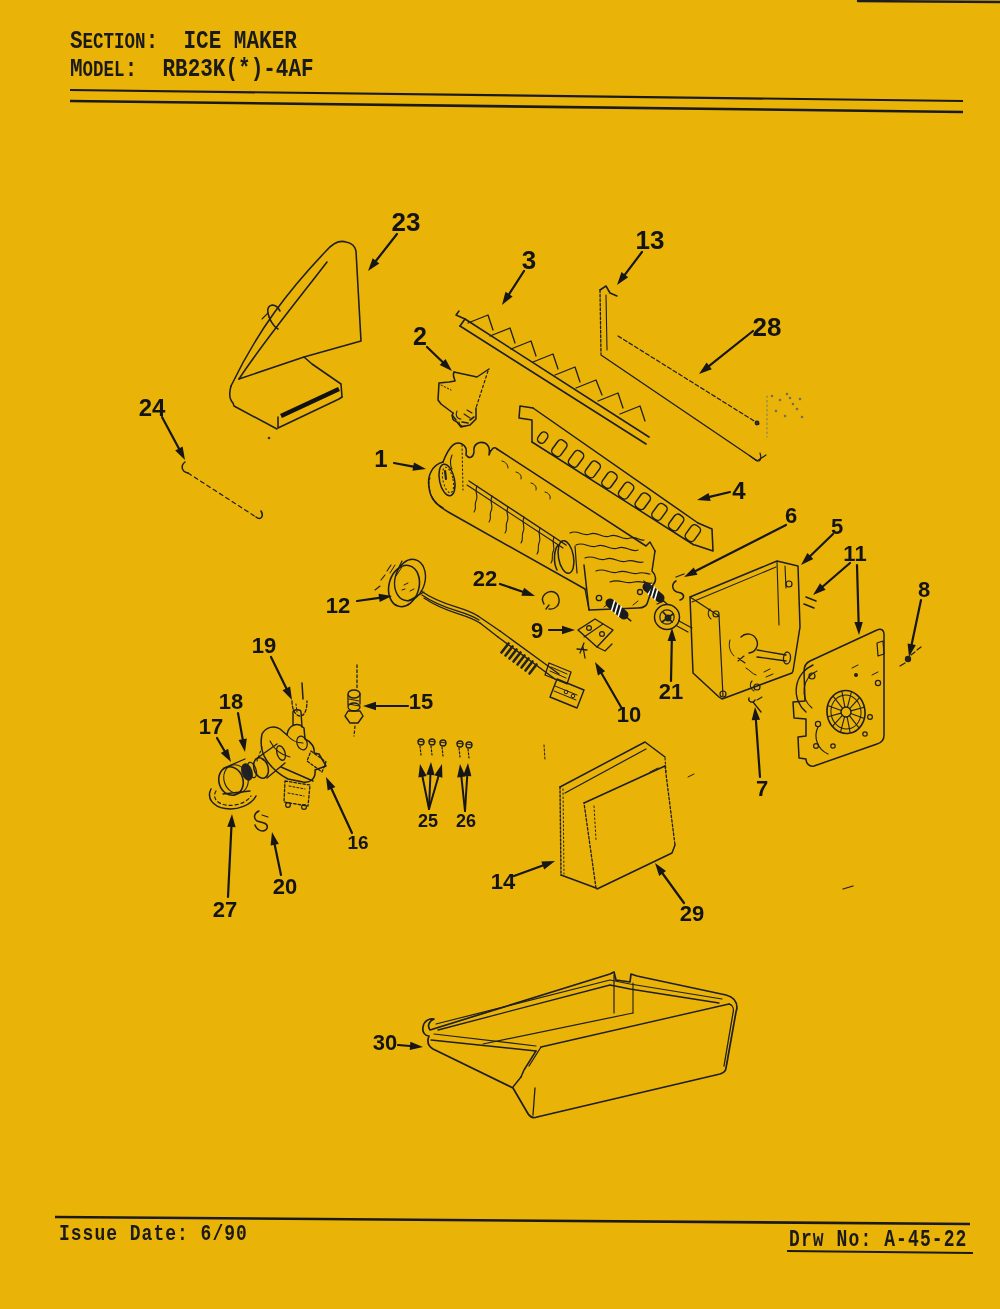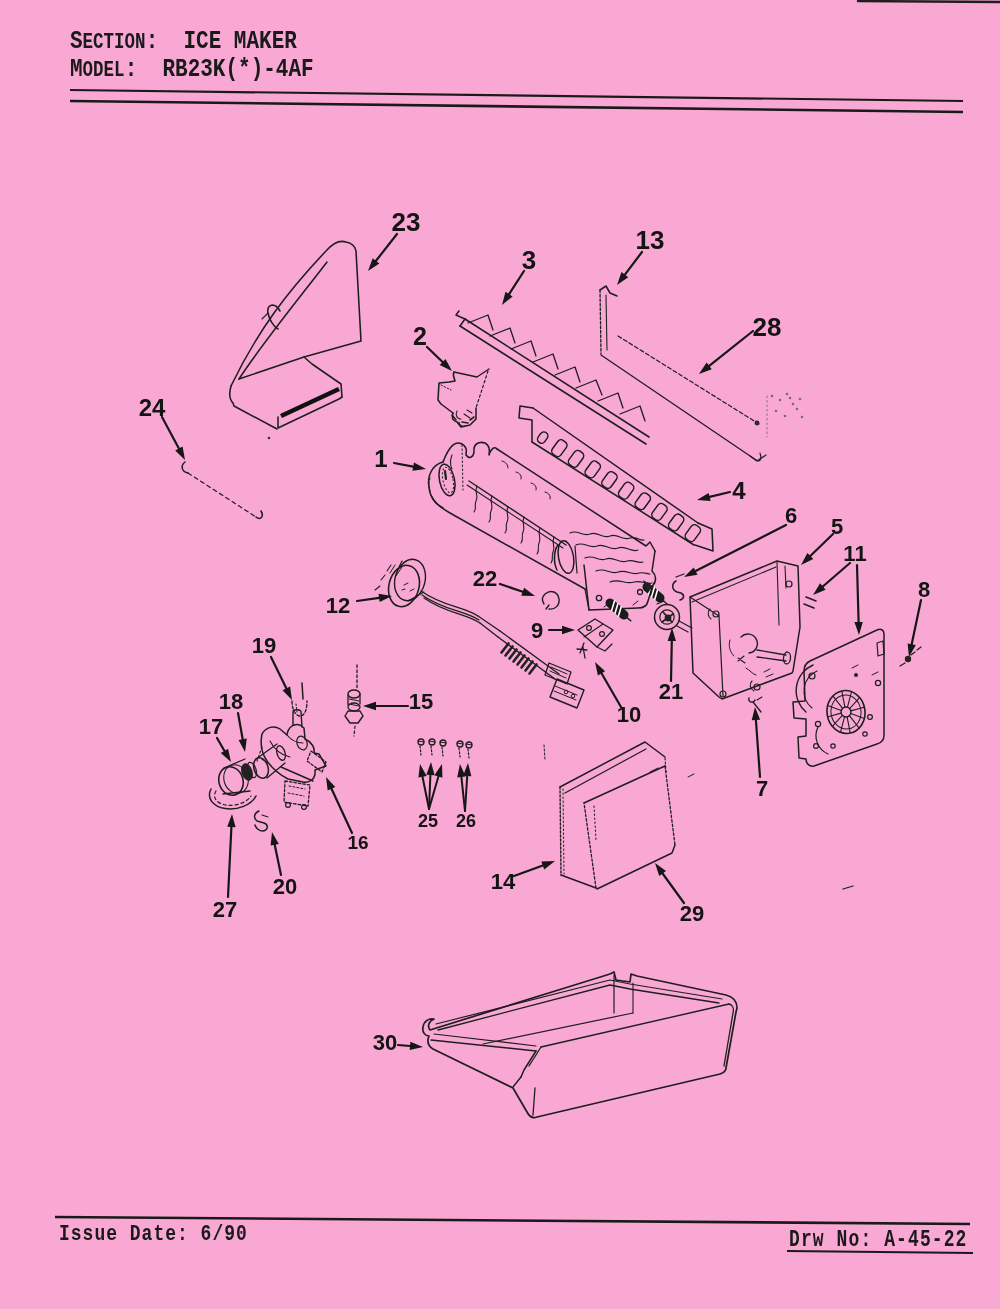--- a/index.html
+++ b/index.html
@@ -1,16 +1,16 @@
 <!DOCTYPE html>
 <html><head>
 <meta charset="utf-8">
 <style>
   html,body { margin:0; padding:0; background:#ffffff; }
-  .page { position:relative; width:1000px; height:1309px; background:#f9a8d4; overflow:hidden; }
+  .page { position:relative; width:1000px; height:1309px; background:#eab308; overflow:hidden; }
   .hdr { position:absolute; font-family:"Liberation Mono", monospace; font-weight:bold; color:#1a1a1a; white-space:pre; }
 </style>
 </head>
 <body>
 <div class="page">
   <div class="hdr" style="left:70px; top:27px; font-size:21px; letter-spacing:0px; transform:scale(1,1.25); transform-origin:0 0;">S<span style="font-size:17.5px;">ECTION</span>:&nbsp;&nbsp;ICE MAKER</div>
   <div class="hdr" style="left:70px; top:55px; font-size:21px; letter-spacing:0px; transform:scale(1,1.25); transform-origin:0 0;">M<span style="font-size:17.5px;">ODEL</span>:&nbsp;&nbsp;RB23K(*)-4AF</div>
   <div class="hdr" style="left:59px; top:1221px; font-size:18px; letter-spacing:1.0px; transform:scale(1,1.25); transform-origin:0 0;">Issue Date: 6/90</div>
   <div class="hdr" style="left:789px; top:1226px; font-size:18px; letter-spacing:1.1px; transform:scale(1,1.3); transform-origin:0 0;">Drw No: A-45-22</div>
   <svg width="1000" height="1309" viewBox="0 0 1000 1309" style="position:absolute;left:0;top:0;">

